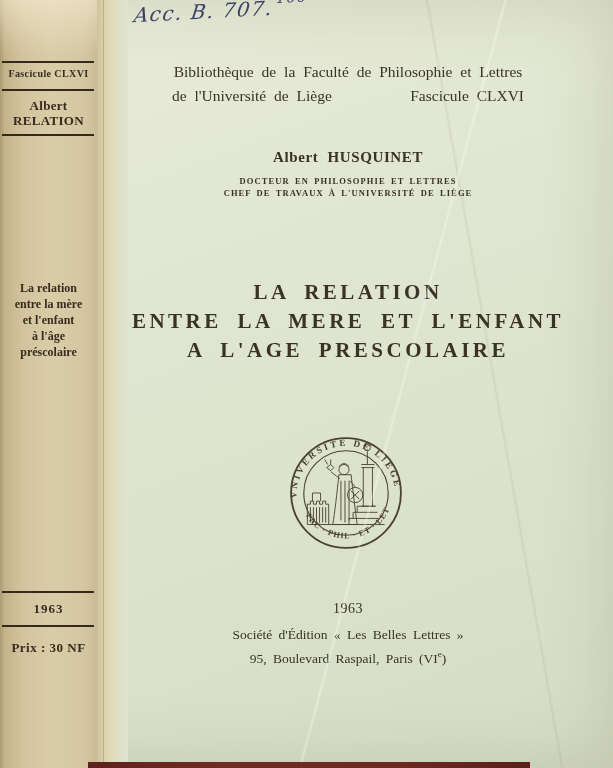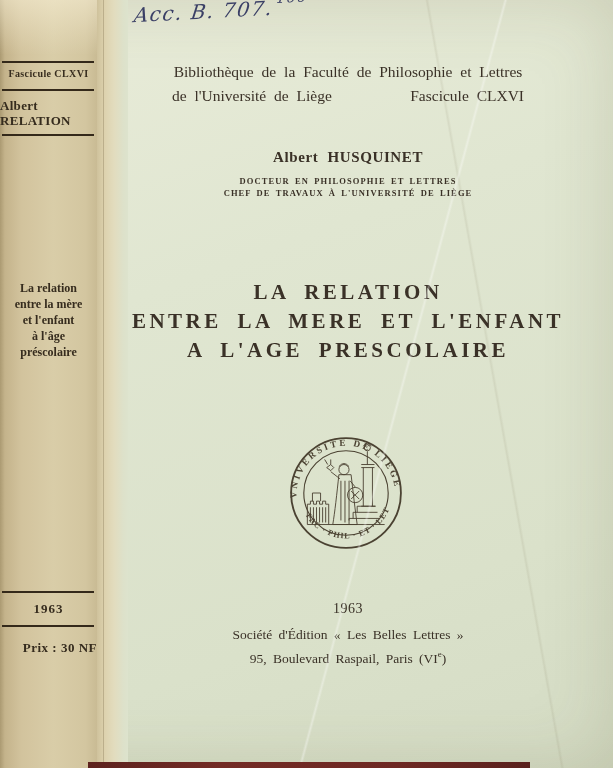--- a/index.html
+++ b/index.html
@@ -16,27 +16,27 @@
     color:#362c1e;
   }
   .spine::before{
     content:"";position:absolute;left:0;top:0;right:0;height:55px;
     background:linear-gradient(180deg,rgba(248,240,214,.55),rgba(248,240,214,0));
   }
   .spine .rule{position:absolute;left:2px;right:3px;height:2px;background:#34291a;}
   .r1{top:61px}.r2{top:89px}.r3{top:134px}.r4{top:591px}.r5{top:625px}
   .spine-fascicule{position:absolute;top:68px;left:0;right:0;text-align:center;
     font-size:10px;font-weight:bold;letter-spacing:.4px;}
-  .spine-author{position:absolute;top:98px;left:0;right:0;text-align:left;
+  .spine-author{position:absolute;top:98px;left:0;right:0;text-align:center;
     font-size:13px;font-weight:bold;line-height:15px;letter-spacing:.3px;}
   .spine-title{position:absolute;top:280px;left:0;right:0;text-align:center;
     font-size:12px;font-weight:bold;line-height:16px;}
   .spine-year{position:absolute;top:601px;left:0;right:0;text-align:center;
     font-size:13px;font-weight:bold;letter-spacing:1px;}
-  .spine-price{position:absolute;top:640px;left:0;right:0;text-align:right;
+  .spine-price{position:absolute;top:640px;left:0;right:0;text-align:center;
     font-size:13px;font-weight:bold;letter-spacing:.5px;}
   
   .hinge{
     position:absolute;left:97px;top:0;width:31px;height:768px;
     background:linear-gradient(90deg,#cfc29c 0%,#ddd2ae 25%,#e2dcbe 55%,#dde1ca 85%,#dde3cd 100%);
   }
   .hinge::before{content:"";position:absolute;left:6px;top:0;bottom:0;width:1px;
     background:rgba(90,75,45,.25);}
   
   .cover{position:absolute;left:128px;top:0;width:485px;height:768px;color:#3a3127;}

